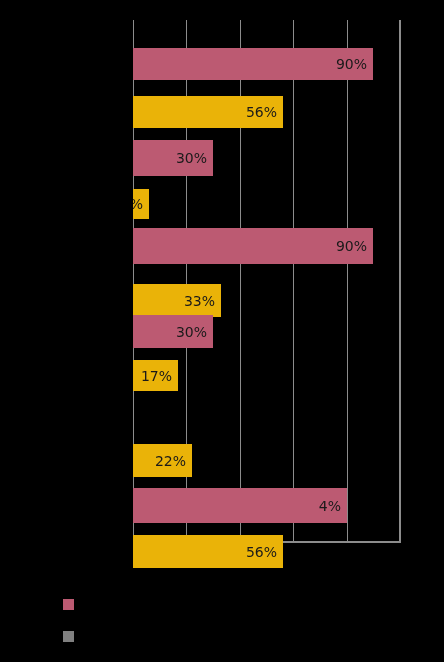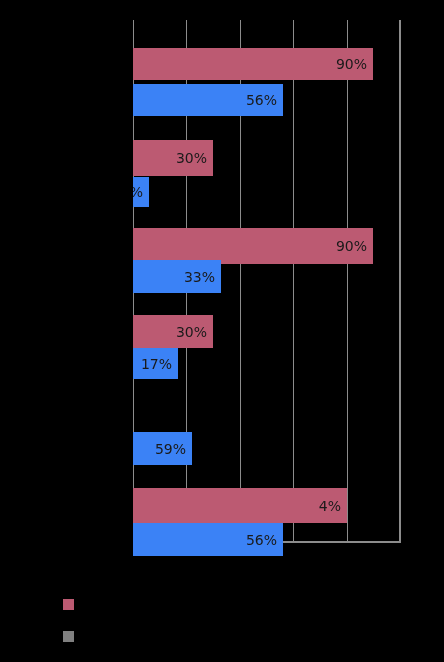--- a/index.html
+++ b/index.html
@@ -59,21 +59,21 @@
 
   
   .bar {
     position: absolute;
     left: 0;
     box-sizing: border-box;
     overflow: hidden;
     white-space: nowrap;
   }
   .bar.series-a { background: #bc5a72; }
-  .bar.series-b { background: #3b82f6; }
+  .bar.series-b { background: #eab308; margin-top: 12px; }
 
   .bar-label {
     position: absolute;
     right: 6px;
     top: 50%;
     transform: translateY(-50%);
     font-size: 14px;
     color: #1a1a1a;
     line-height: 1;
   }
@@ -156,33 +156,33 @@
     <div class="bar series-a" style="top: 120px; height: 36px; width: 80px;">
       <span class="bar-label">30%</span>
     </div>
     <div class="bar series-b" style="top: 157px; height: 30px; width: 16px;">
       <span class="bar-label">6%</span>
     </div>
 
     <div class="bar series-a" style="top: 208px; height: 36px; width: 240px;">
       <span class="bar-label">90%</span>
     </div>
-    <div class="bar series-b" style="top: 240px; height: 33px; width: 88px; padding-left: 28px;">
+    <div class="bar series-b" style="top: 252px; height: 33px; width: 88px; padding-left: 28px;">
       <span class="bar-label">33%</span>
     </div>
 
     <div class="bar series-a" style="top: 295px; height: 33px; width: 80px;">
       <span class="bar-label">30%</span>
     </div>
     <div class="bar series-b" style="top: 328px; height: 31px; width: 45px; text-align: right;">
       <span class="bar-label">17%</span>
     </div>
 
     <div class="bar series-b" style="top: 412px; height: 33px; width: 59px;">
-      <span class="bar-label">59%</span>
+      <span class="bar-label">22%</span>
     </div>
 
     <div class="bar series-a" style="top: 468px; height: 35px; width: 214px;">
       <span class="bar-label">4%</span>
     </div>
     <div class="bar series-b" style="top: 503px; height: 33px; width: 150px;">
       <span class="bar-label">56%</span>
     </div>
 
     <div class="cat-label" style="top:55px;"></div>

